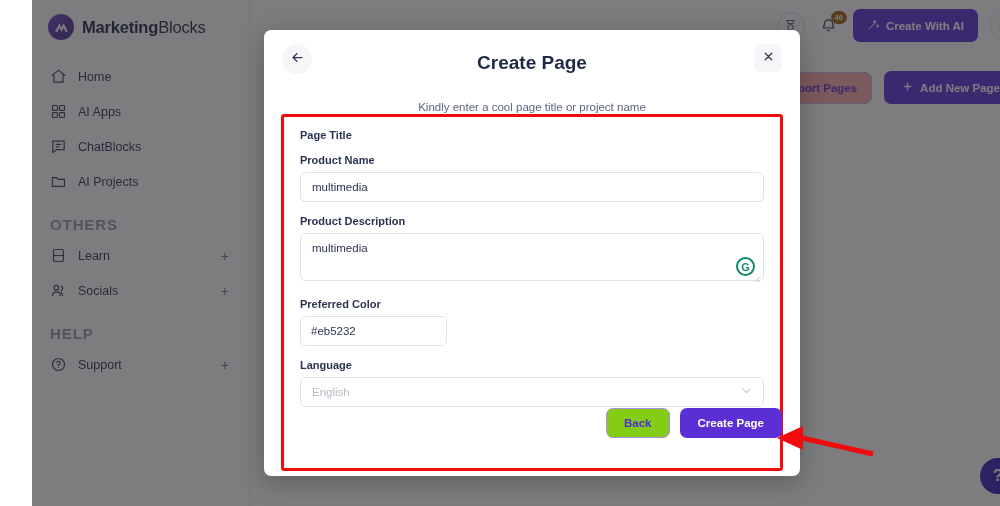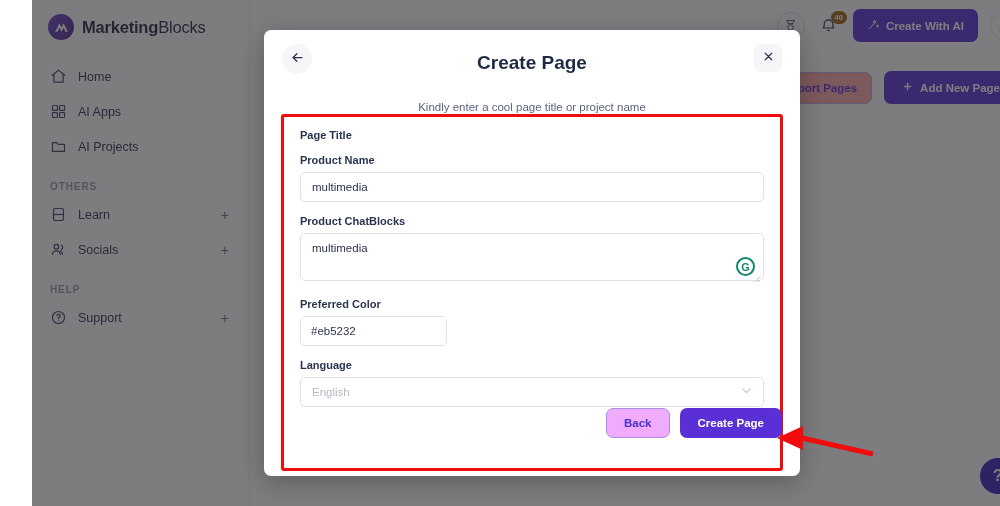--- a/index.html
+++ b/index.html
@@ -30,21 +30,21 @@
   .nav { margin-top: 20px; }
   .nav-item {
     display: flex; align-items: center; gap: 11px;
     padding: 8px 14px 8px 18px; margin: 2px 0;
     font-size: 12.5px; color: #2d3150; cursor: pointer;
   }
   .nav-item .ic { width: 17px; height: 17px; flex: 0 0 17px; color: #3b4066; }
   .nav-item .lbl { flex: 1; }
   .nav-item .plus { font-size: 14px; color: #6b7089; padding-right: 6px; }
   .nav-section {
-    font-size: 10px; letter-spacing: .9px; color: #9397ad;
+    font-size: 15px; letter-spacing: .9px; color: #9397ad;
     padding: 0 0 4px 18px; margin-top: 18px; font-weight: 600;
   }
 
   .topbar {
     position: absolute; left: 218px; top: 0; right: 0; height: 51px;
     background: #fff; display: flex; align-items: center;
     justify-content: flex-end; gap: 12px; padding-right: 14px;
   }
   .crown-btn {
     width: 28px; height: 28px; border-radius: 50%;
@@ -165,21 +165,21 @@
   .chev {
     position: absolute; right: 11px; top: 50%; transform: translateY(-50%);
     color: #c2c5d2; pointer-events: none;
   }
 
   .modal-foot {
     position: absolute; right: 18px; bottom: 38px;
     display: flex; align-items: center; gap: 10px;
   }
   .btn-back {
-    border: 1px solid #a98ee8; color: #4b2fd0; background: #f0abfc;
+    border: 1px solid #a98ee8; color: #4b2fd0; background: #84cc16;
     border-radius: 7px; font-size: 11.5px; font-weight: 600;
     padding: 8px 17px; cursor: pointer; font-family: "Liberation Sans", sans-serif; text-align: center;
   }
   .btn-create {
     background: #5b2fd6; color: #fff; border: none; border-radius: 7px;
     font-size: 11.5px; font-weight: 600; padding: 9px 18px; cursor: pointer;
     font-family: "Liberation Sans", sans-serif;
   }
 
   .annot-arrow { position: absolute; left: 745px; top: 424px; pointer-events: none; }
@@ -212,20 +212,29 @@
       <div class="nav-item">
         <span class="ic">
           <svg width="17" height="17" viewBox="0 0 24 24" fill="none" stroke="currentColor" stroke-width="1.7">
               <rect x="3.5" y="3.5" width="7" height="7" rx="1"></rect>
               <rect x="13.5" y="3.5" width="7" height="7" rx="1"></rect>
               <rect x="3.5" y="13.5" width="7" height="7" rx="1"></rect>
               <rect x="13.5" y="13.5" width="7" height="7" rx="1"></rect>
             </svg>
         </span>
         <span class="lbl">AI Apps</span>
+      </div>
+      <div class="nav-item">
+        <span class="ic">
+          <svg width="17" height="17" viewBox="0 0 24 24" fill="none" stroke="currentColor" stroke-width="1.7" stroke-linejoin="round">
+              <path d="M4 4.5h16v12H9l-5 4v-4H4z"></path>
+              <path d="M8 9h8M8 12.5h5"></path>
+            </svg>
+        </span>
+        <span class="lbl">ChatBlocks</span>
       </div>
       <div class="nav-item">
         <span class="ic">
           <svg width="17" height="17" viewBox="0 0 24 24" fill="none" stroke="currentColor" stroke-width="1.7" stroke-linejoin="round">
               <path d="M3.5 6.5h6l2 2.5h9v10h-17z"></path>
             </svg>
         </span>
         <span class="lbl">AI Projects</span>
       </div>
 
@@ -345,21 +354,21 @@
       <div class="field">
         <div class="field-label">Page Title</div>
       </div>
 
       <div class="field">
         <div class="field-label">Product Name</div>
         <input class="field-input" type="text" value="multimedia" style="">
       </div>
 
       <div class="field">
-        <div class="field-label">Product ChatBlocks</div>
+        <div class="field-label">Product Description</div>
         <div class="ta-wrap">
           <textarea class="field-textarea" style="">multimedia</textarea>
           <div class="grammarly">G</div>
           <div class="ta-grip">
             <svg width="9" height="9" viewBox="0 0 10 10" stroke="currentColor" stroke-width="1">
                 <path d="M9 3 3 9M9 6.5 6.5 9"></path>
               </svg>
           </div>
         </div>
       </div>

